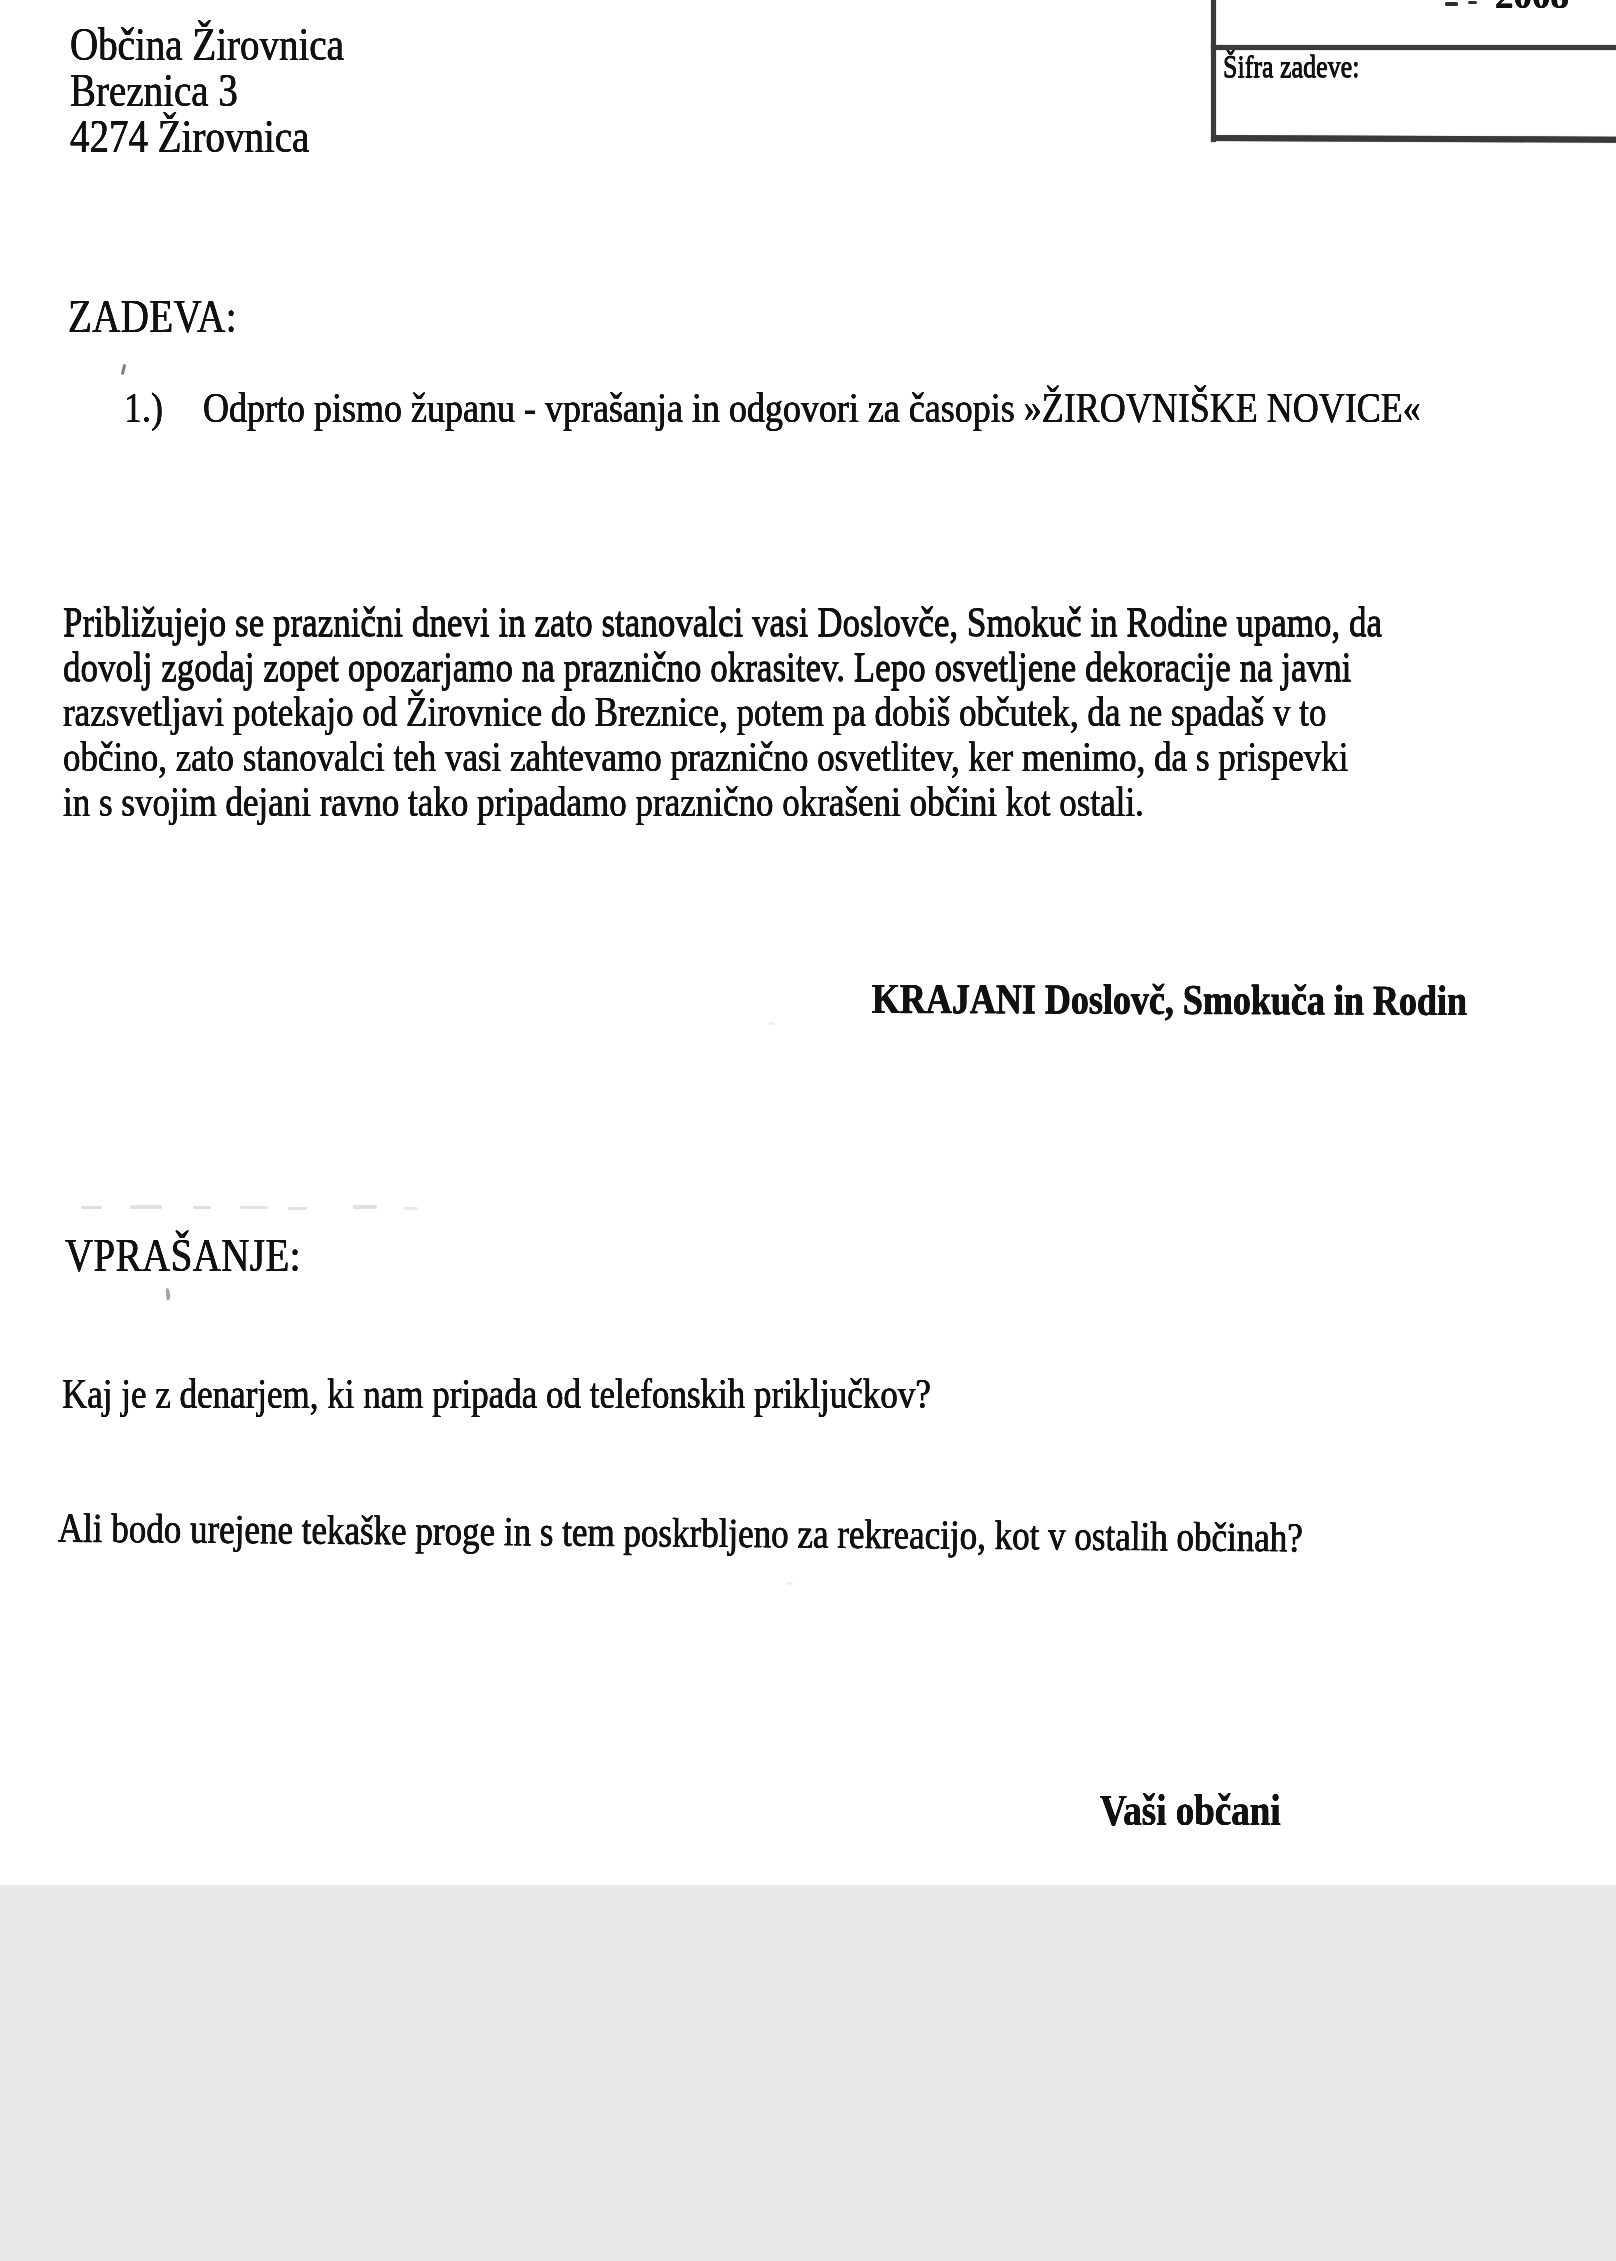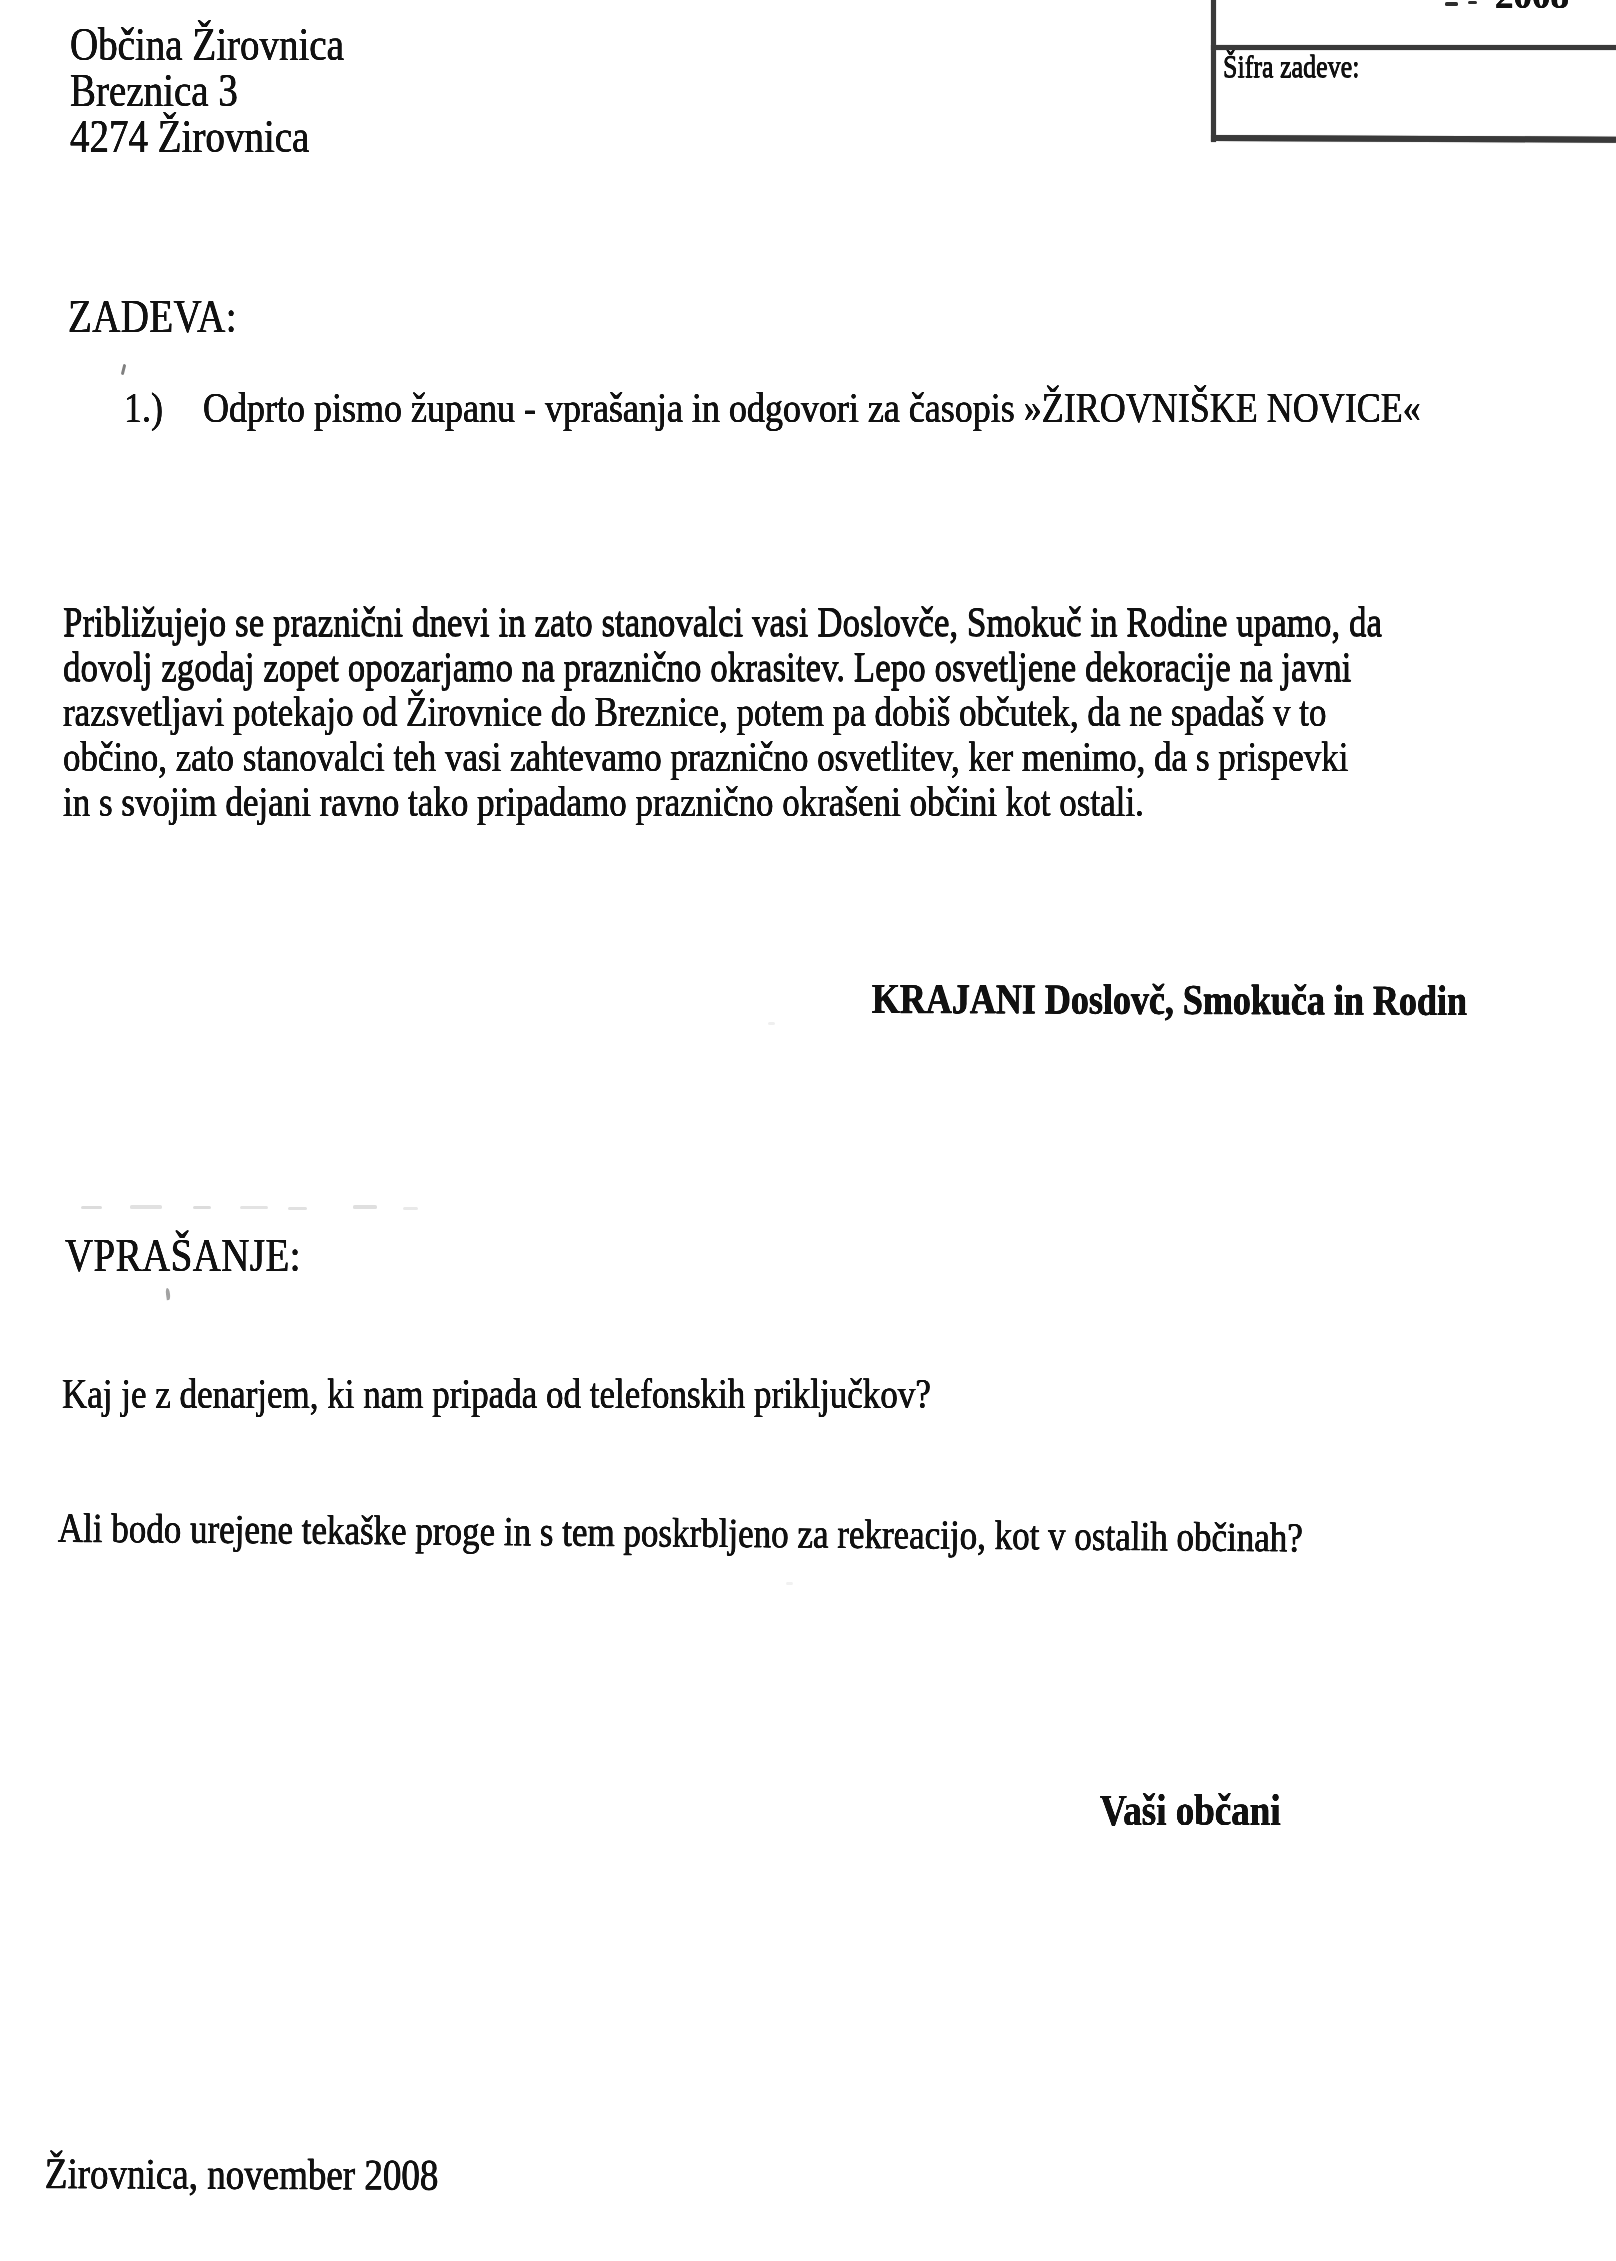--- a/index.html
+++ b/index.html
@@ -5,21 +5,21 @@
   html, body {
     margin: 0;
     padding: 0;
     background: #e8e8e8;
   }
   * { box-sizing: border-box; }
 
   .page {
     position: relative;
     width: 1616px;
-    height: 2261px;
+    height: 1885px;
     margin: 0 auto;
     background: #ffffff;
     overflow: hidden;
     font-family: "Liberation Serif", "DejaVu Serif", serif;
     color: #111111;
   }
 
   
   .txt {
     position: absolute;

